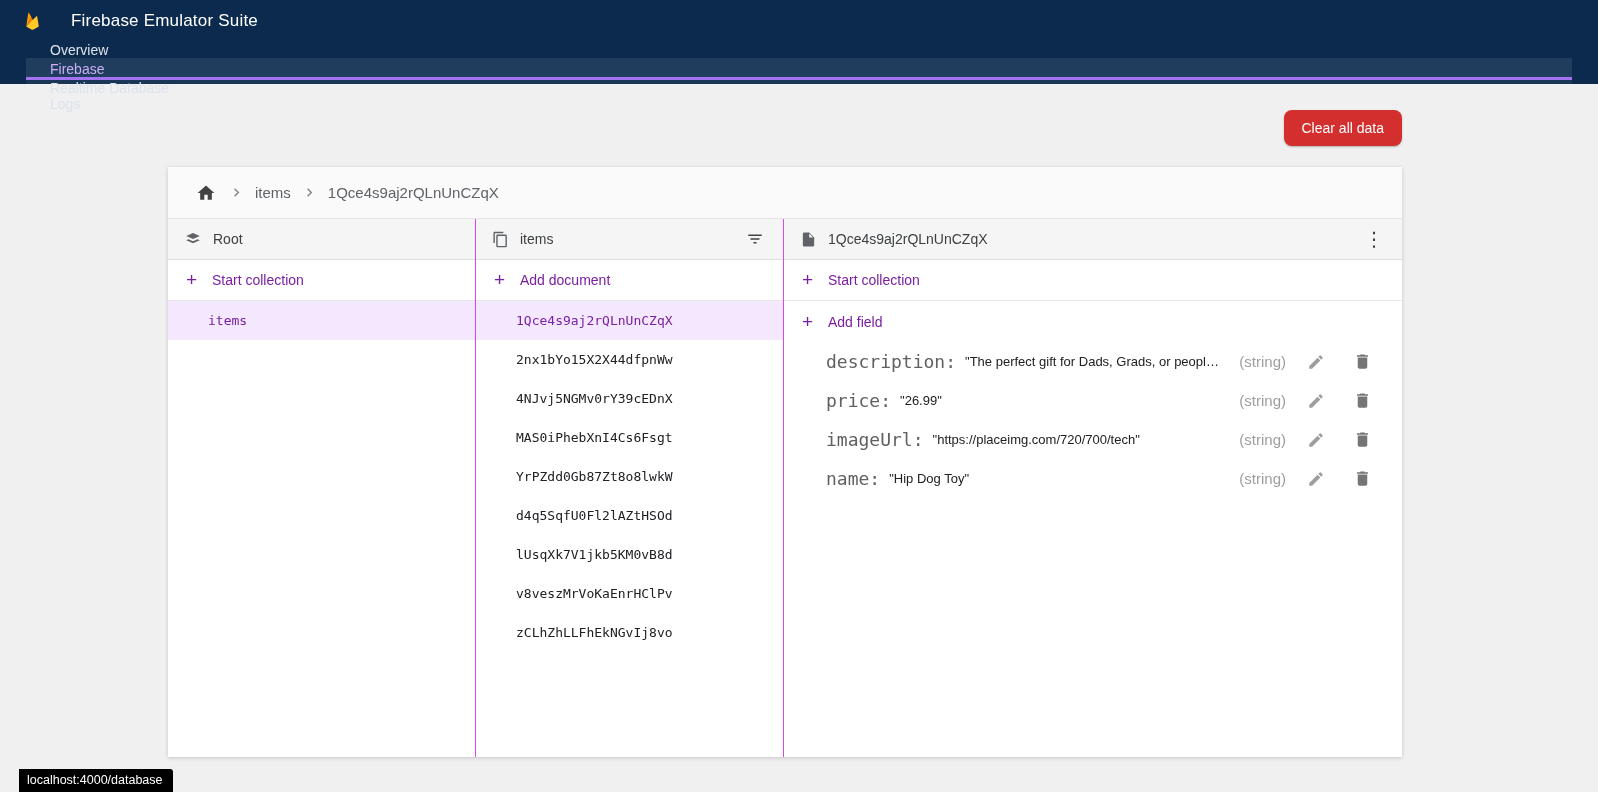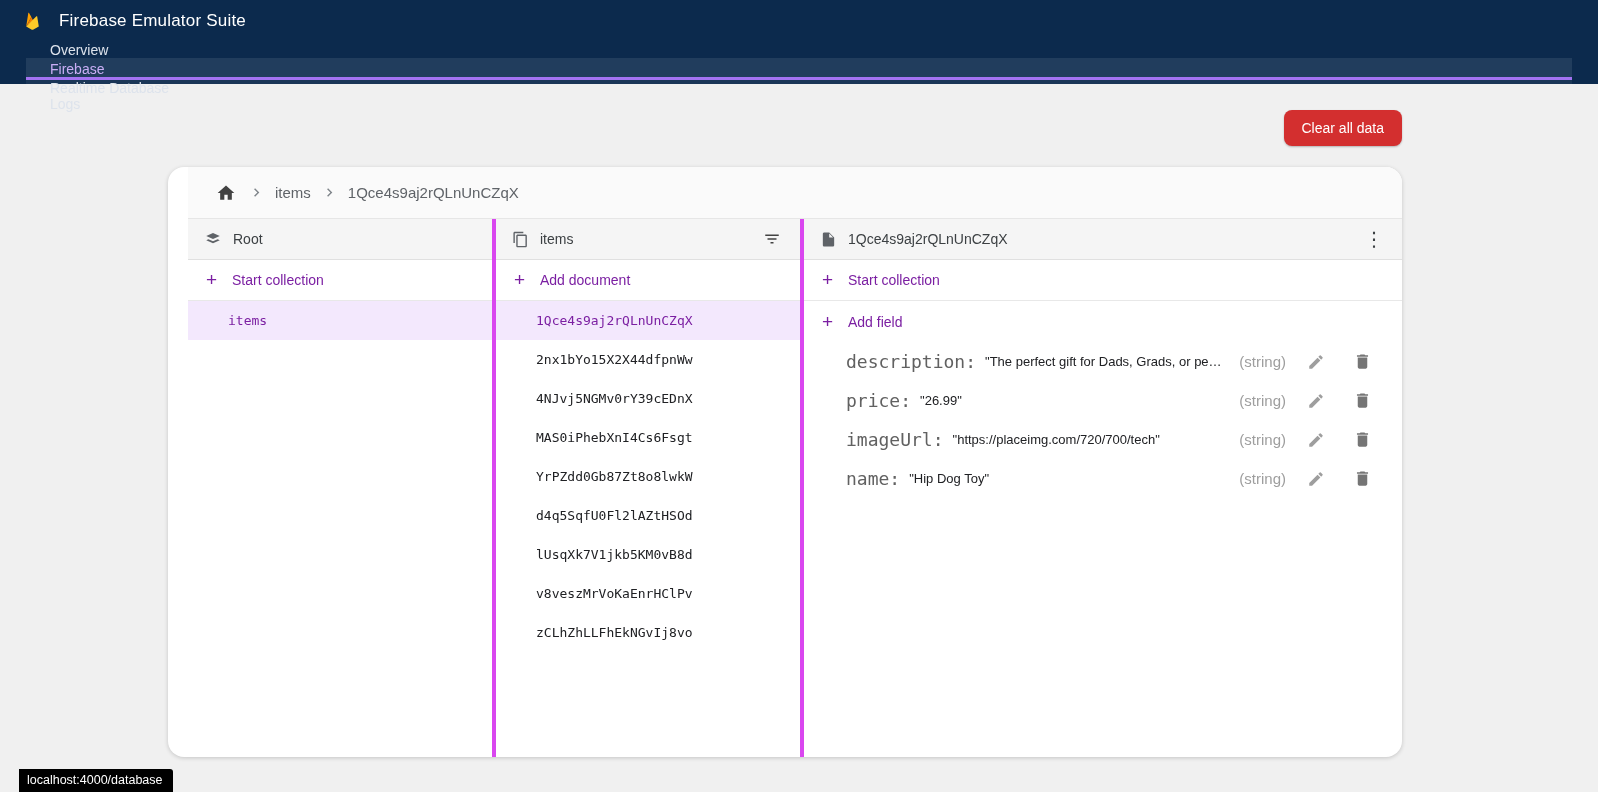--- a/index.html
+++ b/index.html
@@ -6,21 +6,21 @@
   html,body { width: 1598px; height: 792px; }
   body {
     background: #f0f0f0;
     font-family: "Liberation Sans", sans-serif;
     position: relative;
     overflow: hidden;
   }
 
   
   .header { background: #0c2a4d; color: #fff; }
-  .header-top { height: 42px; display: flex; align-items: center; padding: 8px 22px; gap: 16px; }
+  .header-top { height: 42px; display: flex; align-items: center; padding: 8px 22px; gap: 28px; }
   .app-title { font-size: 17px; font-weight: 500; letter-spacing: .2px; }
   .tabbar { display: flex; height: 42px; padding: 0 26px; flex-direction: column; }
   .tab {
     display: flex; align-items: center; padding: 0 24px;
     font-size: 14px; color: #dde3ec; cursor: pointer; white-space: nowrap;
   }
   .tab.hl { background: rgba(255,255,255,.06); }
   .tab.active {
     color: #c9aef5;
     background: rgba(255,255,255,.09);
@@ -32,39 +32,39 @@
   .content { width: 1234px; margin: 26px 0 0 168px; }
   .actions-row { display: flex; justify-content: flex-end; }
   .clear-btn {
     background: #d32f2f; color: #fff; border: none; border-radius: 8px;
     height: 36px; padding: 0 18px; font-size: 14px; font-weight: 500;
     font-family: "Liberation Sans", sans-serif; cursor: pointer;
     box-shadow: 0 1px 2px rgba(0,0,0,.25);
   }
 
   .card {
-    margin-top: 21px; height: 590px; background: #fff; border-radius: 16px;
+    margin-top: 21px; height: 590px; background: #fff; border-radius: 0;
     box-shadow: 0 1px 4px rgba(0,0,0,.18); overflow: hidden;
-    display: flex; flex-direction: column; padding-left: 20px;
+    display: flex; flex-direction: column;
   }
 
   
   .breadcrumb {
     height: 52px; flex: none; display: flex; align-items: center;
     padding: 0 26px; gap: 10px; background: #fafafa; border-bottom: 1px solid #e6e6e6;
     font-size: 15px; color: #5f6368;
   }
   .home-btn { background: none; border: none; cursor: pointer; display: flex; align-items: center; padding: 2px; }
   .crumb { cursor: pointer; }
   .crumb.current { cursor: default; }
   .crumb-sep { display: flex; align-items: center; color: #80868b; }
 
   
   .columns { flex: 1; display: flex; min-height: 0; }
-  .col { display: flex; flex-direction: column; border-right: 4px solid #d946ef; min-width: 0; }
+  .col { display: flex; flex-direction: column; border-right: 1px solid #d946ef; min-width: 0; }
   .col-root, .col-docs { width: 308px; flex: none; }
   .col-doc { flex: 1; border-right: none; }
 
   .col-header {
     height: 41px; flex: none; display: flex; align-items: center; gap: 11px;
     padding: 0 12px 0 16px; background: #f5f5f5; border-bottom: 1px solid #e0e0e0;
     font-size: 14px; color: #3c4043;
   }
   .col-header .spacer { flex: 1; }
   .icon-btn {

